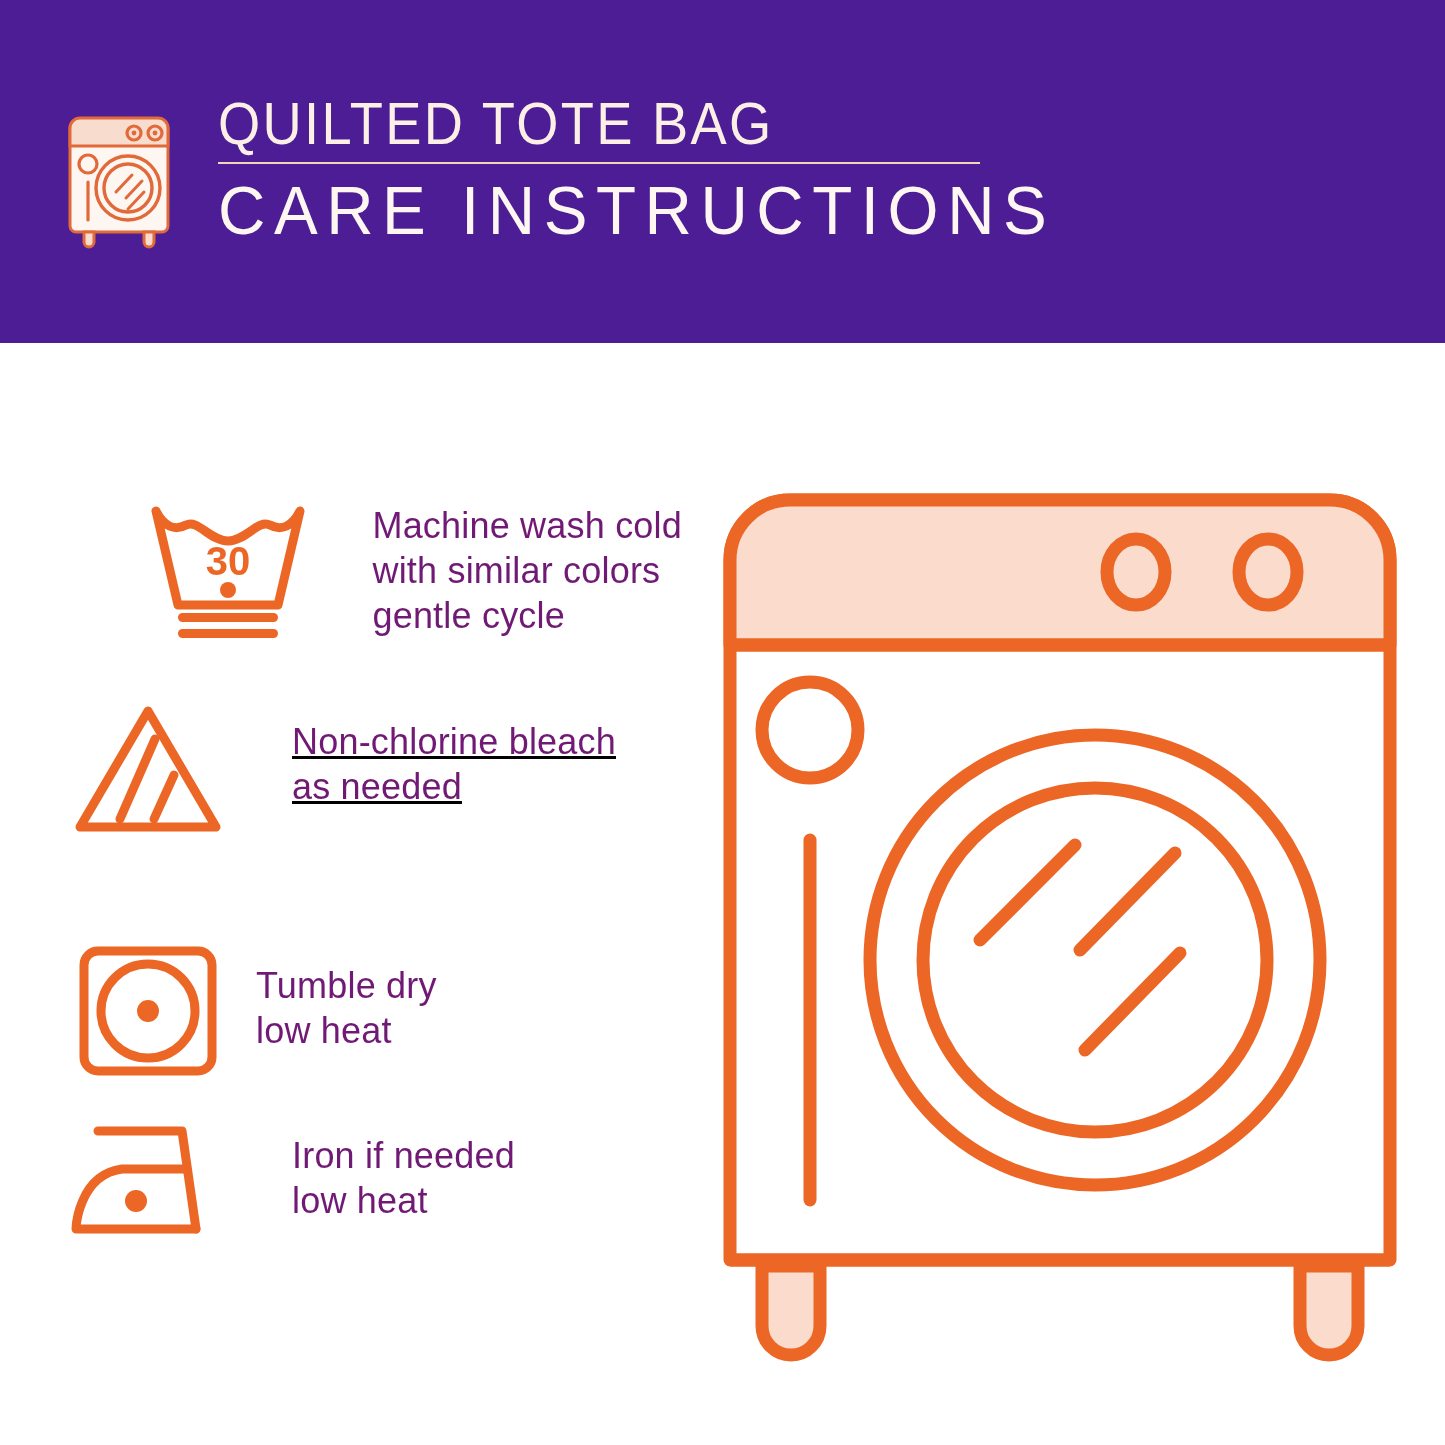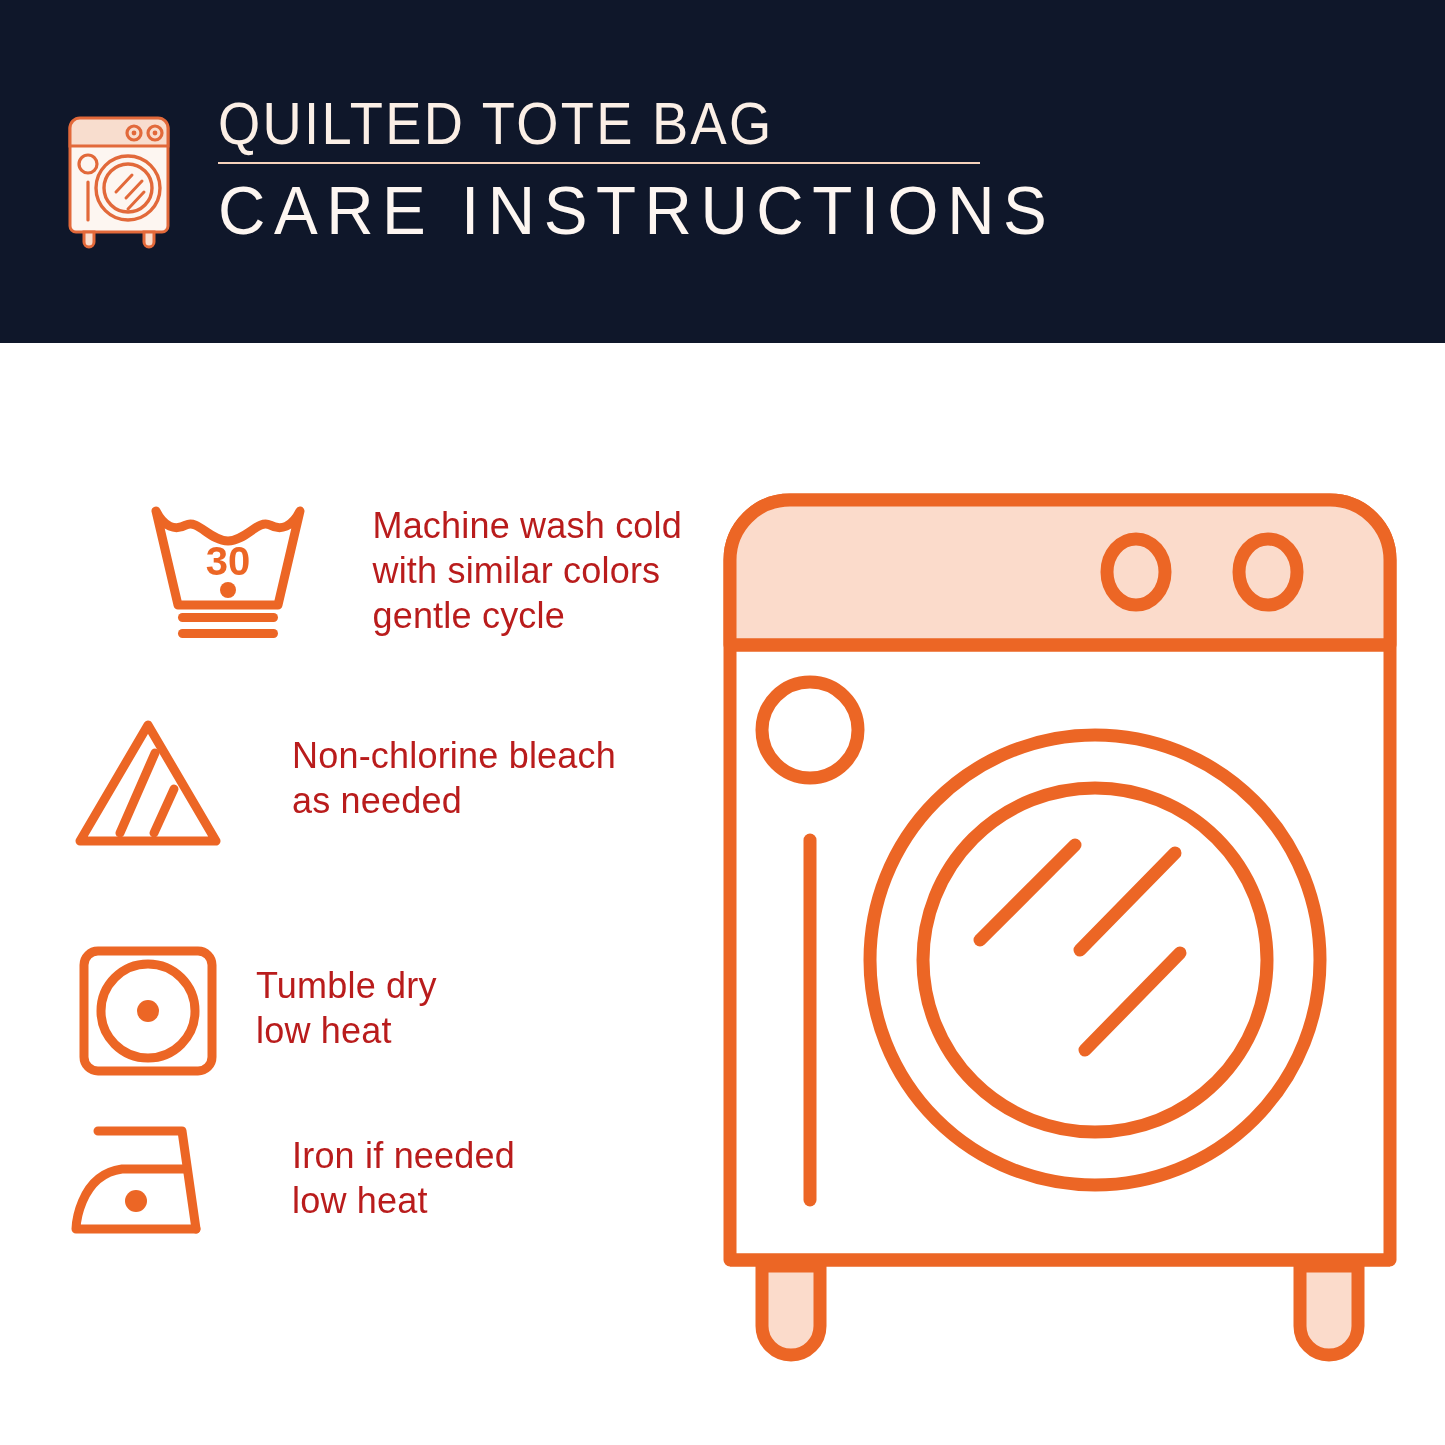--- a/index.html
+++ b/index.html
@@ -20,21 +20,21 @@
     background: #ffffff;
   }
 
   
   .header-band {
     position: absolute;
     left: 0;
     top: 0;
     width: 1445px;
     height: 343px;
-    background: #0f172a;
+    background: #4c1d95;
   }
   .header-inner {
     position: absolute;
     left: 62px;
     top: 92px;
     display: flex;
     align-items: flex-start;
   }
   .header-icon {
     width: 118px;
@@ -86,35 +86,35 @@
     height: 1102px;
   }
   .care-row {
     position: absolute;
     left: 62px;
     display: flex;
     align-items: flex-start;
     width: 620px;
   }
   .care-row.r0 { top: 150px; justify-content: flex-end; }
-  .care-row.r1 { top: 364px; }
+  .care-row.r1 { top: 350px; text-decoration: underline; }
   .care-row.r2 { top: 592px; }
   .care-row.r3 { top: 764px; }
 
   .care-symbol {
     flex: 0 0 auto;
     width: 172px;
     height: 152px;
     display: flex;
     align-items: center;
     justify-content: center;
   }
   .care-label {
     margin-left: 58px;
-    color: #b91c1c;
+    color: #701a75;
     font-size: 36px;
     line-height: 45px;
     font-weight: 500;
     letter-spacing: 0.2px;
     padding-top: 10px;
     white-space: pre-line;
   }
   .care-row.r1 .care-label { padding-top: 26px; }
   .care-row.r2 .care-label { padding-top: 28px; margin-left: 22px; }
   .care-row.r3 .care-label { padding-top: 26px; }

